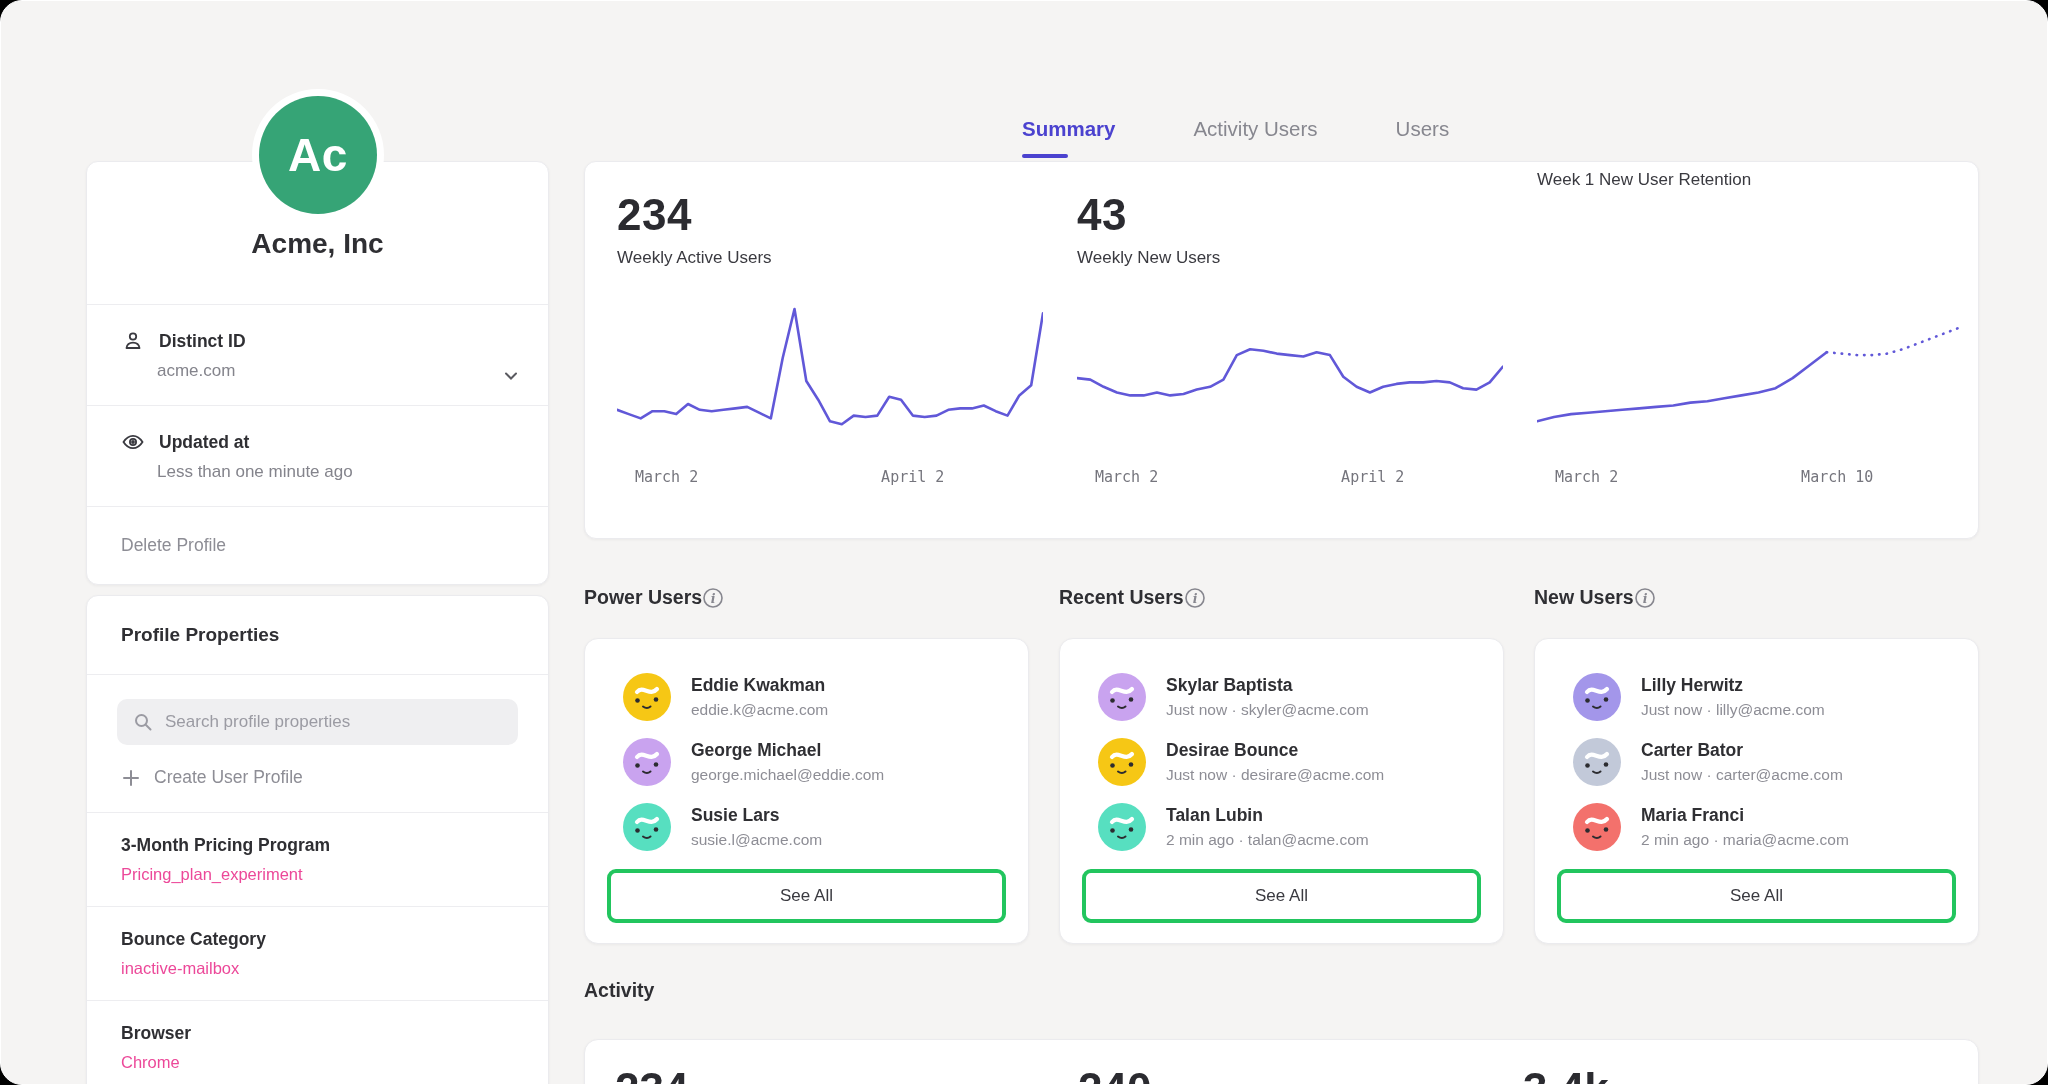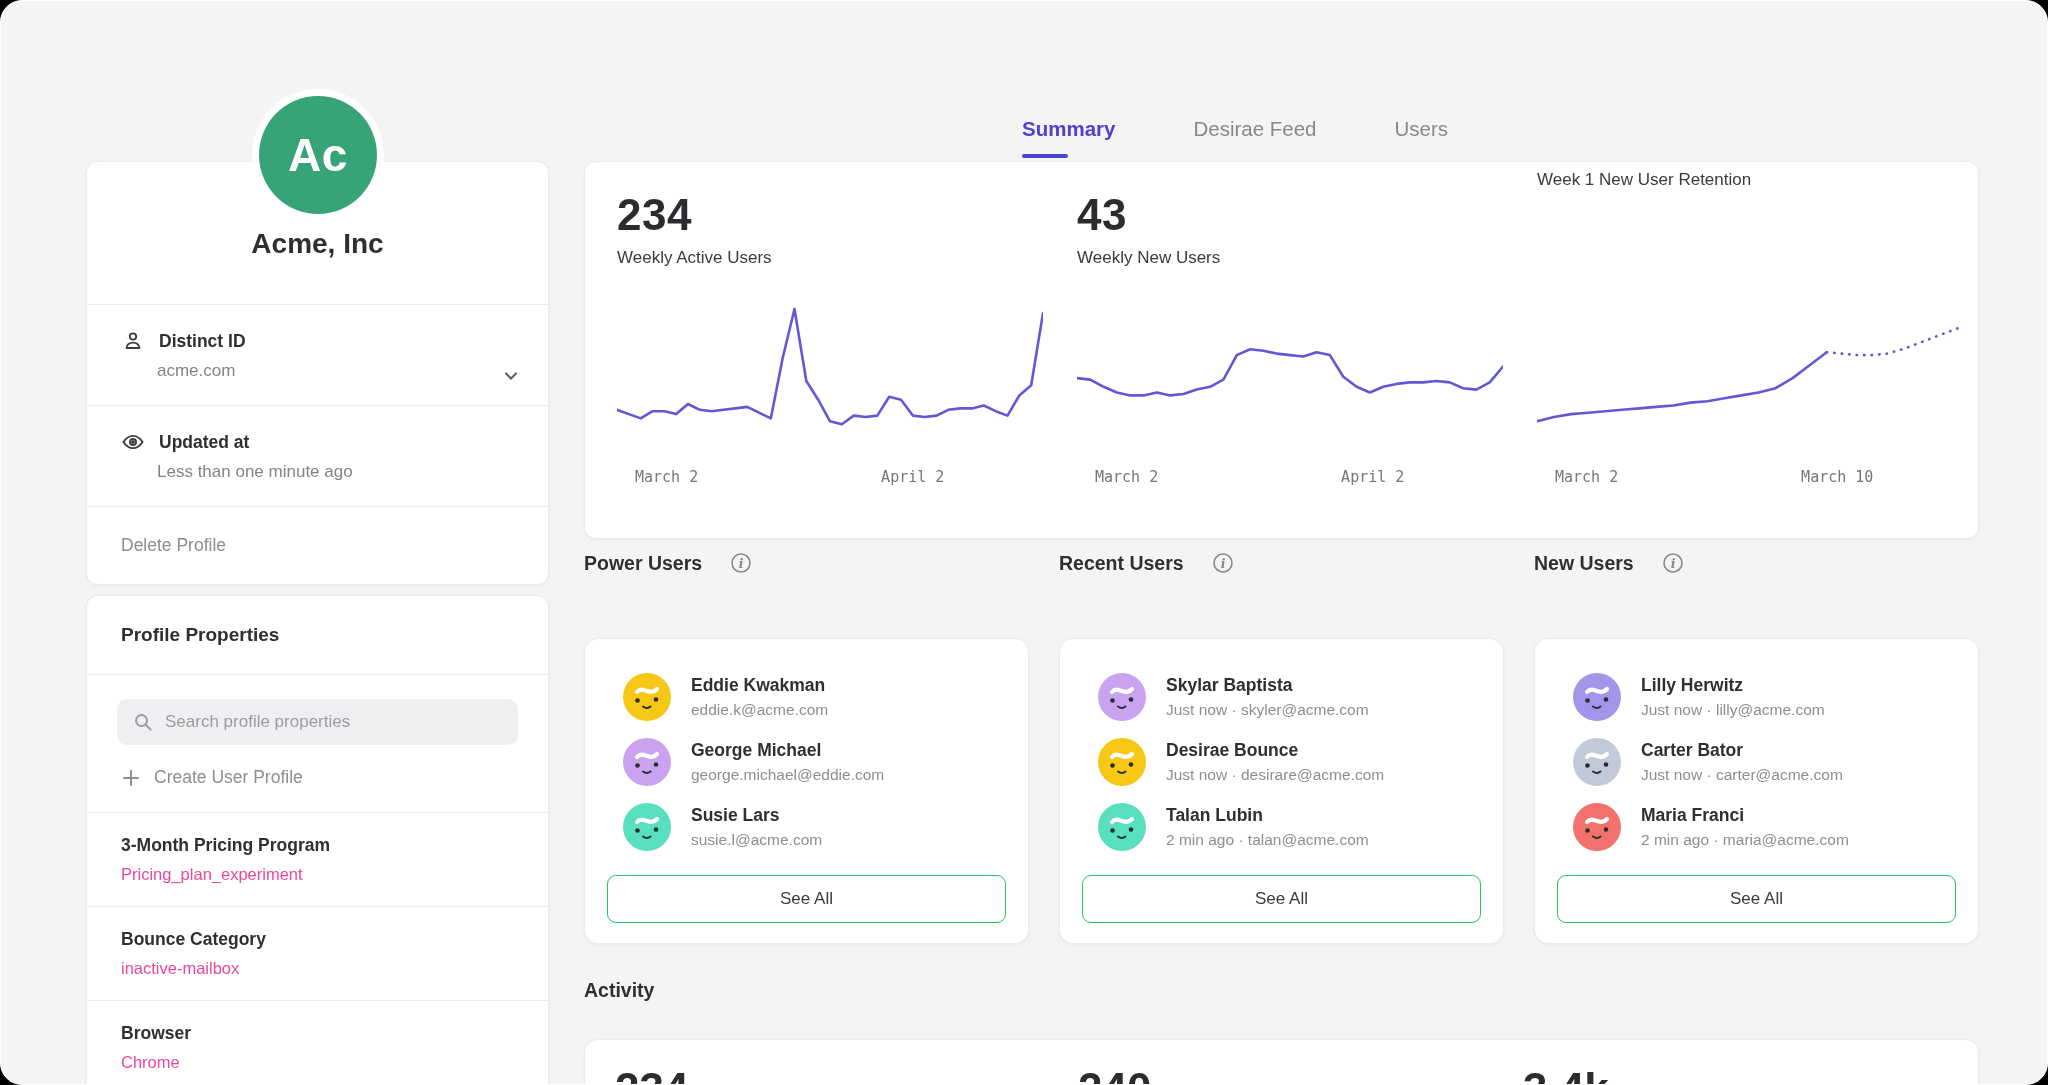--- a/index.html
+++ b/index.html
@@ -54,31 +54,31 @@
   .sum-col{position:absolute;top:0;width:426px;height:100%;}
   .sum-col.c0{left:32px;} .sum-col.c1{left:492px;} .sum-col.c2{left:952px;}
   .stat-val{margin-top:28px;font-size:44px;font-weight:700;color:#2b2b30;letter-spacing:.5px;}
   .stat-lbl{margin-top:8px;font-size:17px;color:#3a3a40;}
   .spark{position:absolute;left:0;top:140px;width:426px;height:158px;}
   .axis{position:absolute;top:306px;left:0;right:0;height:20px;
         font-family:"DejaVu Sans Mono",monospace;font-size:15px;color:#75757d;}
   .axis .t0{position:absolute;left:18px;} .axis .t1{position:absolute;left:62%;}
 
   
-  .ul-head{position:absolute;top:551px;display:flex;align-items:flex-start;gap:28px;
+  .ul-head{position:absolute;top:585px;display:flex;align-items:flex-end;gap:0;
            font-size:19.5px;font-weight:700;color:#2f2f33;}
   .ul-card{top:637px;width:445px;height:306px;border-radius:14px;}
   .h0,.k0{left:583px;} .h1,.k1{left:1058px;} .h2,.k2{left:1533px;}
   .ul-rows{padding:34px 38px 0;}
   .u-row{display:flex;align-items:center;gap:20px;margin-bottom:17px;cursor:pointer;}
   .u-av{width:48px;height:48px;flex:0 0 48px;}
   .u-name{font-size:17.5px;font-weight:700;color:#2f2f33;}
   .u-sub{margin-top:5px;font-size:15.5px;color:#8d8d95;}
   .see-all{position:absolute;left:22px;right:22px;bottom:20px;height:46px;background:#fff;
-           border:1px solid #22c55e;border-radius:9px;display:flex;align-items:center;
+           border:4px solid #22c55e;border-radius:9px;display:flex;align-items:center;
            justify-content:center;font-size:17px;color:#3a3a40;cursor:pointer;}
 
   
   .act-title{position:absolute;left:583px;top:978px;font-size:19.5px;font-weight:700;color:#2f2f33;}
   .activity-card{left:583px;top:1038px;width:1395px;height:320px;border-radius:14px;}
   .act-stat{position:absolute;top:24px;font-size:44px;font-weight:700;color:#2b2b30;}
   .a0{left:30px;} .a1{left:493px;} .a2{left:938px;}
 
   svg{display:block;}
 </style>
@@ -169,21 +169,21 @@
       <div class="vl">Chrome</div>
     </div>
   </div>
 
   <div class="tabs">
     <div class="tab active">
       <span>Summary</span>
       <div class="underline"></div>
     </div>
     <div class="tab">
-      <span>Desirae Feed</span>
+      <span>Activity Users</span>
     </div>
     <div class="tab">
       <span>Users</span>
     </div>
   </div>
 
   <div class="card summary-card">
     <div class="sum-col c0">
       <div class="stat-val">234</div>
       <div class="stat-lbl">Weekly Active Users</div>

